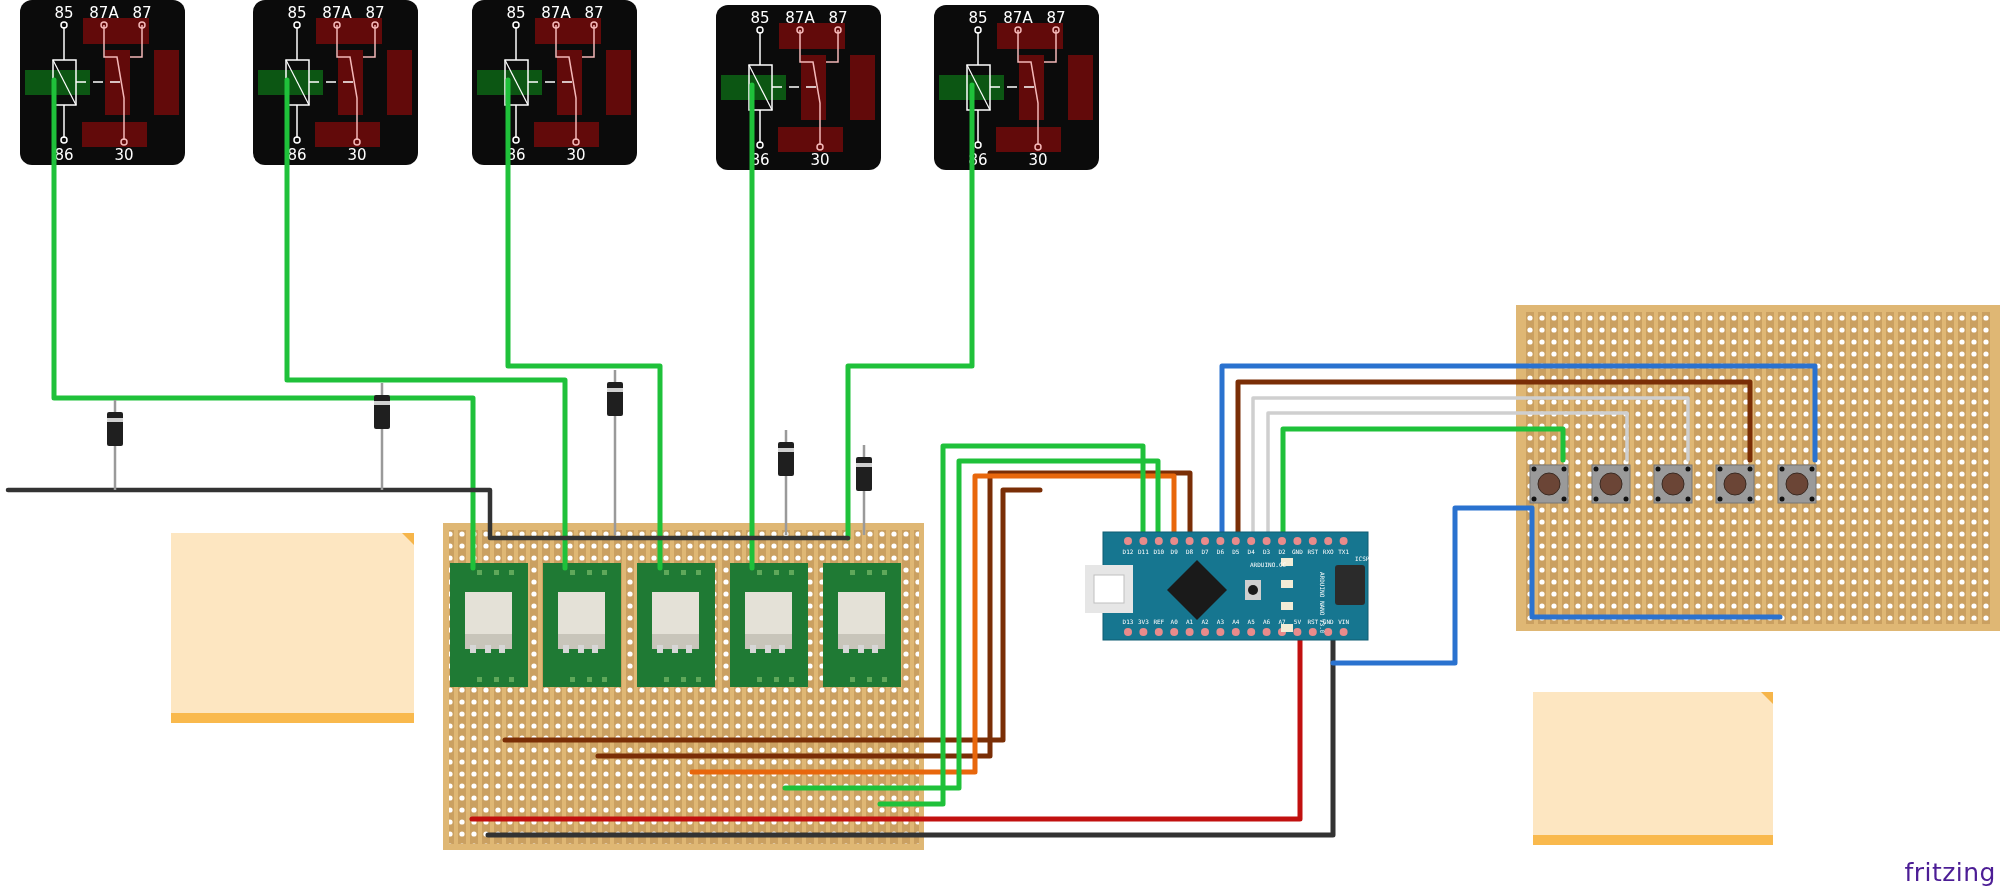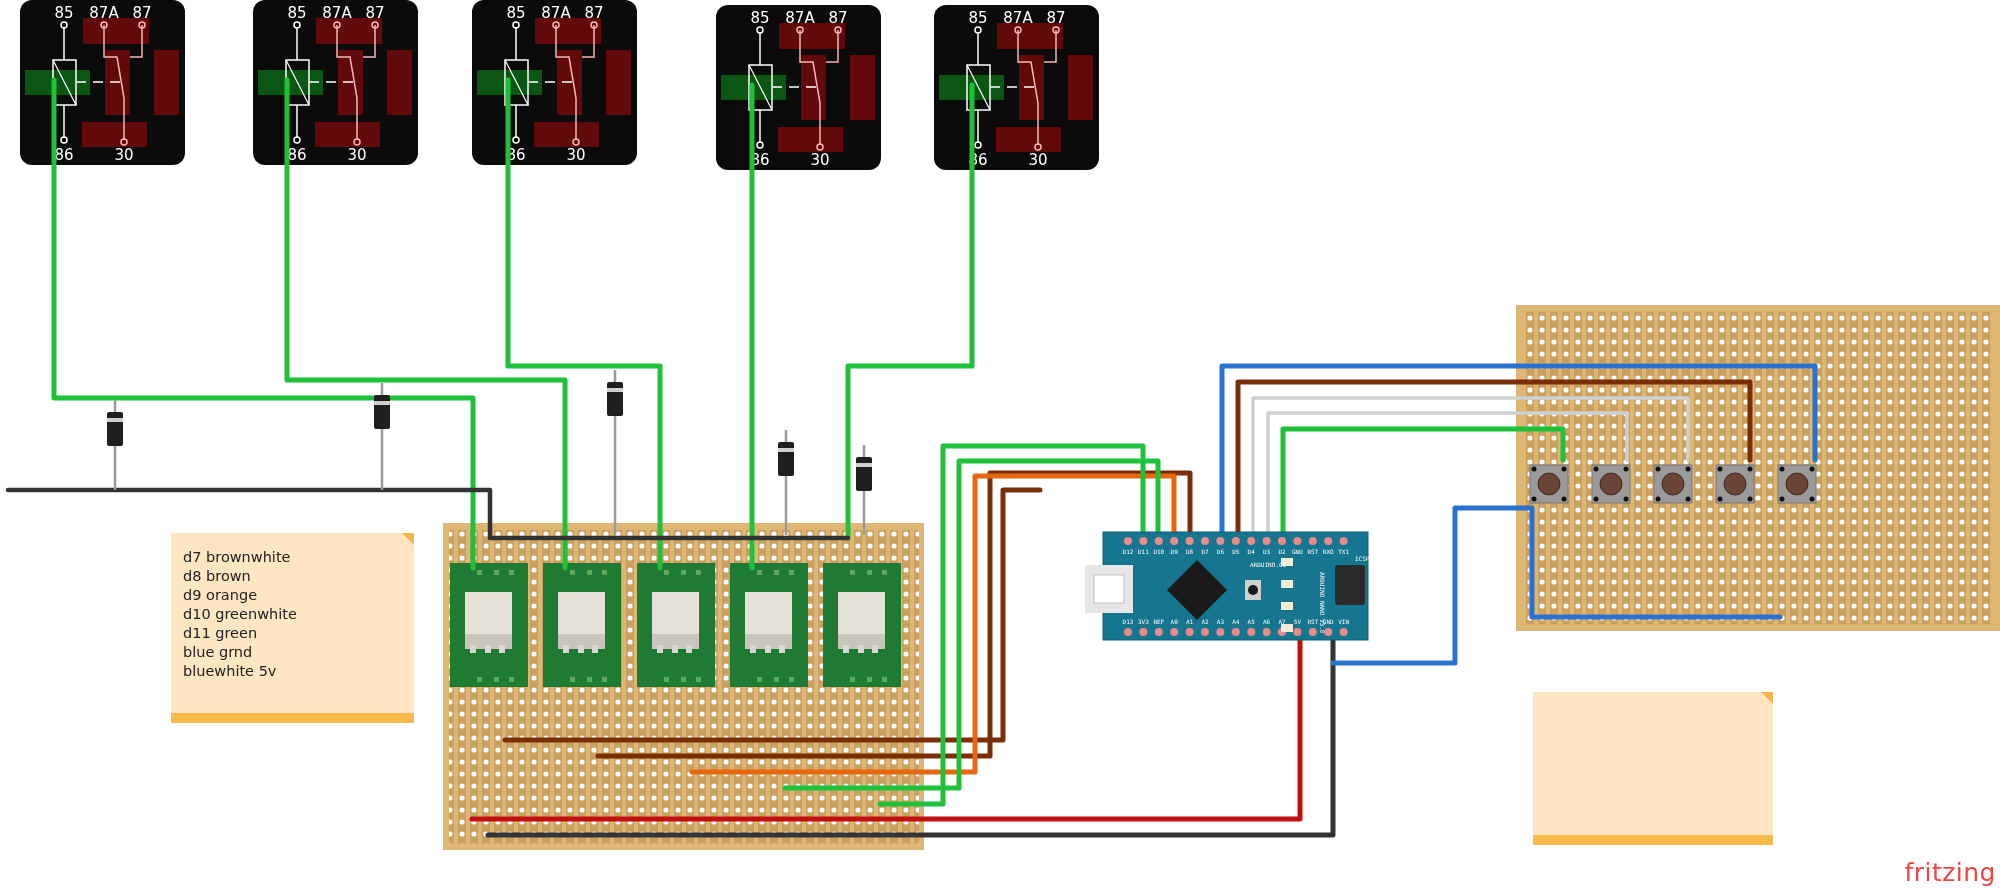--- a/index.html
+++ b/index.html
@@ -4,21 +4,21 @@
 <style>
   html, body { margin:0; padding:0; background:#ffffff; }
   body { width:2000px; height:890px; position:relative; overflow:hidden; font-family:"DejaVu Sans", sans-serif; }
   #canvas { position:absolute; left:0; top:0; }
   .note { position:absolute; background:#fde6c1; box-sizing:border-box; font-family:"DejaVu Sans", sans-serif; color:#222; }
   .note .fold2 { position:absolute; right:0; top:0; width:0; height:0; border-style:solid; border-width:12px 0 0 12px; border-color:transparent transparent transparent #f6b54a; transform:rotate(180deg); }
   .note .bar { position:absolute; left:0; right:0; bottom:0; height:10px; background:#f9b94d; }
   .note .line { font-size:14.5px; line-height:19px; white-space:nowrap; }
   #note-left { left:171px; top:533px; width:243px; height:190px; padding:15px 12px; }
   #note-right { left:1533px; top:692px; width:240px; height:153px; padding:13px 14px; }
-  #brand { position:absolute; right:4px; bottom:3px; font-family:"DejaVu Sans", sans-serif; font-size:25px; color:#ef4444; letter-spacing:0.5px; }
+  #brand { position:absolute; right:4px; bottom:3px; font-family:"DejaVu Sans", sans-serif; font-size:25px; color:#4c1d95; letter-spacing:0.5px; }
   .rlabel { font-family:"DejaVu Sans", sans-serif; font-size:15px; fill:#ffffff; }
   .pinlbl { font-family:"DejaVu Sans Mono", monospace; font-size:6px; fill:#ffffff; }
 </style>
 </head>
 <body>
 
 <svg id="canvas" width="2000" height="890" viewBox="0 0 2000 890">
   <defs>
     <pattern id="stripboard-dots" x="0" y="0" width="12" height="12" patternUnits="userSpaceOnUse">
       <rect x="2" y="0" width="8" height="12" fill="#caa061"></rect>
@@ -407,29 +407,20 @@
         <circle cx="1782" cy="469" r="2.5" fill="#111"></circle>
         <circle cx="1812" cy="469" r="2.5" fill="#111"></circle>
         <circle cx="1782" cy="499" r="2.5" fill="#111"></circle>
         <circle cx="1812" cy="499" r="2.5" fill="#111"></circle>
       </g>
     </g>
 </svg>
 
 <div class="note" id="note-left">
   <div class="fold2"></div>
-  <div id="note-left-lines">
-      <div class="line">d7 brownwhite</div>
-      <div class="line">d8 brown</div>
-      <div class="line">d9 orange</div>
-      <div class="line">d10 greenwhite</div>
-      <div class="line">d11 green</div>
-      <div class="line">blue grnd</div>
-      <div class="line">bluewhite 5v</div>
-    </div>
   <div class="bar"></div>
 </div>
 
 <div class="note" id="note-right">
   <div class="fold2"></div>
   <div class="bar"></div>
 </div>
 
 <div id="brand">fritzing</div>
 

